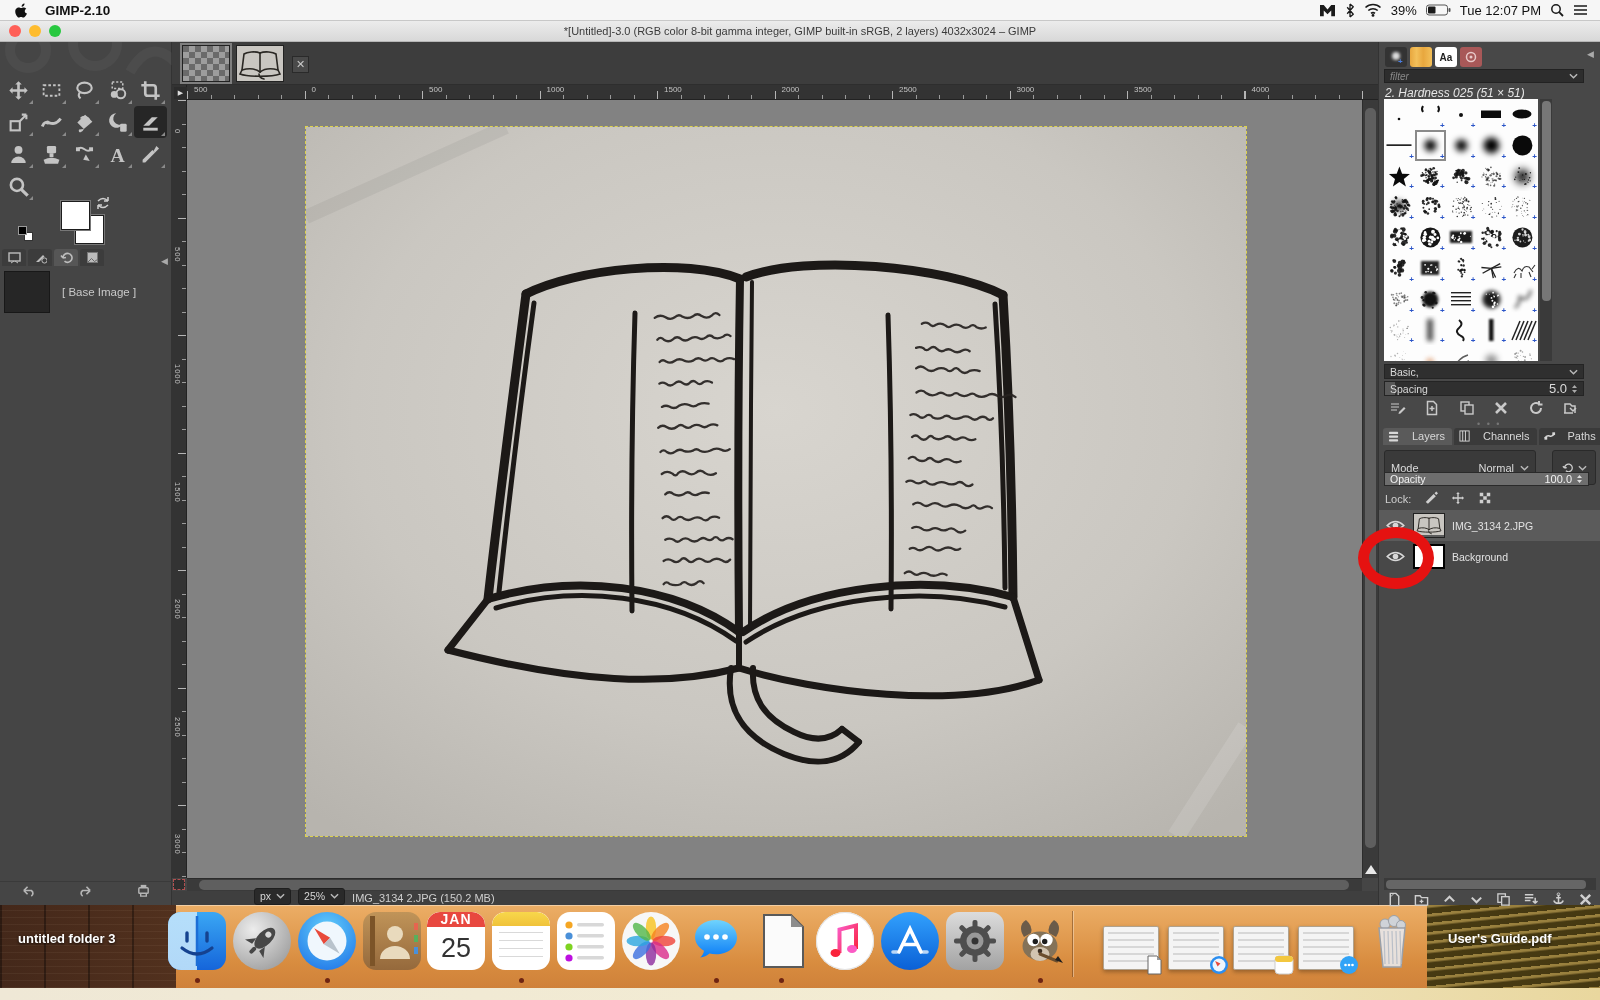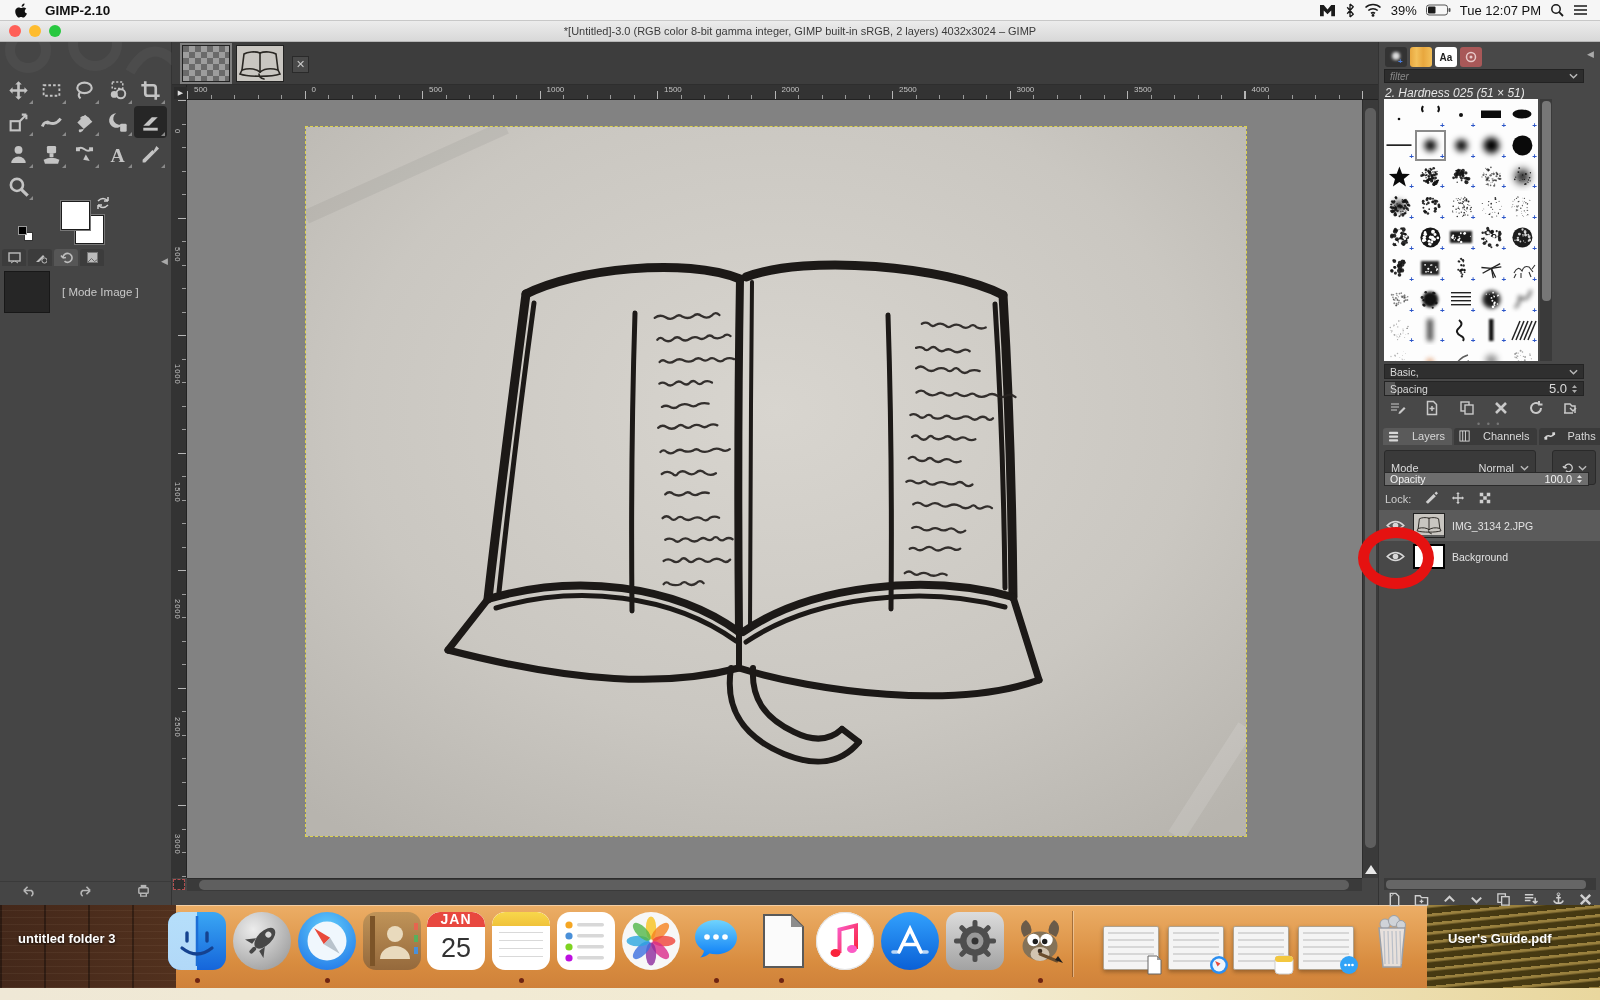--- a/index.html
+++ b/index.html
@@ -373,21 +373,21 @@
             <rect x="1.5" y="1.5" width="10" height="10" fill="#bbb"></rect>
             <rect x="1.5" y="1.5" width="10" height="10" fill="none" stroke="#777"></rect>
             <path d="M1.5 11.5 l4 -4 3 3 3 -2" stroke="#666" fill="none"></path>
           </svg>
         </div>
         <span id="toolopt-collapse">◀</span>
       </div>
     <div id="image-list">
         <div class="img-row ">
     <span class="img-thumb"></span>
-    <span>[ Mode Image ]</span>
+    <span>[ Base Image ]</span>
         </div>
       </div>
     <div id="bl-buttons">
         <span><svg viewBox="0 0 16 16">
             <path d="M3 8 h8 a3.5 3.5 0 0 1 0 6 M3 8 l4 -4 M3 8 l4 4" stroke="currentColor" stroke-width="1.8" fill="none"></path>
           </svg></span>
         <span><svg viewBox="0 0 16 16">
             <path d="M13 8 h-8 a3.5 3.5 0 0 0 0 6 M13 8 l-4 -4 M13 8 l-4 4" stroke="currentColor" stroke-width="1.8" fill="none"></path>
           </svg></span>
         <span><svg viewBox="0 0 16 16">
@@ -516,20 +516,35 @@
 
     <div id="vscroll">
         <div class="thumb"></div>
         <div class="uparrow"></div>
       </div>
     <div id="hscroll">
         <div class="thumb"></div>
       </div>
     <div id="qmask"></div>
 
+    <div id="cstatus">
+      <span class="sb-dd">
+          <span>px</span>
+          <svg width="9" height="6" viewBox="0 0 10 6">
+            <path d="M1 1 L5 5 L9 1" stroke="#b9b9b9" stroke-width="1.6" fill="none"></path>
+          </svg>
+        </span>
+      <span class="sb-dd">
+          <span>25%</span>
+          <svg width="9" height="6" viewBox="0 0 10 6">
+            <path d="M1 1 L5 5 L9 1" stroke="#b9b9b9" stroke-width="1.6" fill="none"></path>
+          </svg>
+        </span>
+      <span>IMG_3134 2.JPG (150.2 MB)</span>
+    </div>
   </div>
 
   <div id="rightcol">
     <div id="rtabs">
         <div class="rtab" style="background:#333;">
           <svg width="16" height="16">
             <circle cx="8" cy="7" r="4" fill="#ddd" style="filter:blur(1.5px)"></circle>
             <text x="10" y="15" font-size="8" fill="#4a7de0" font-weight="bold">+</text>
           </svg>
         </div>

